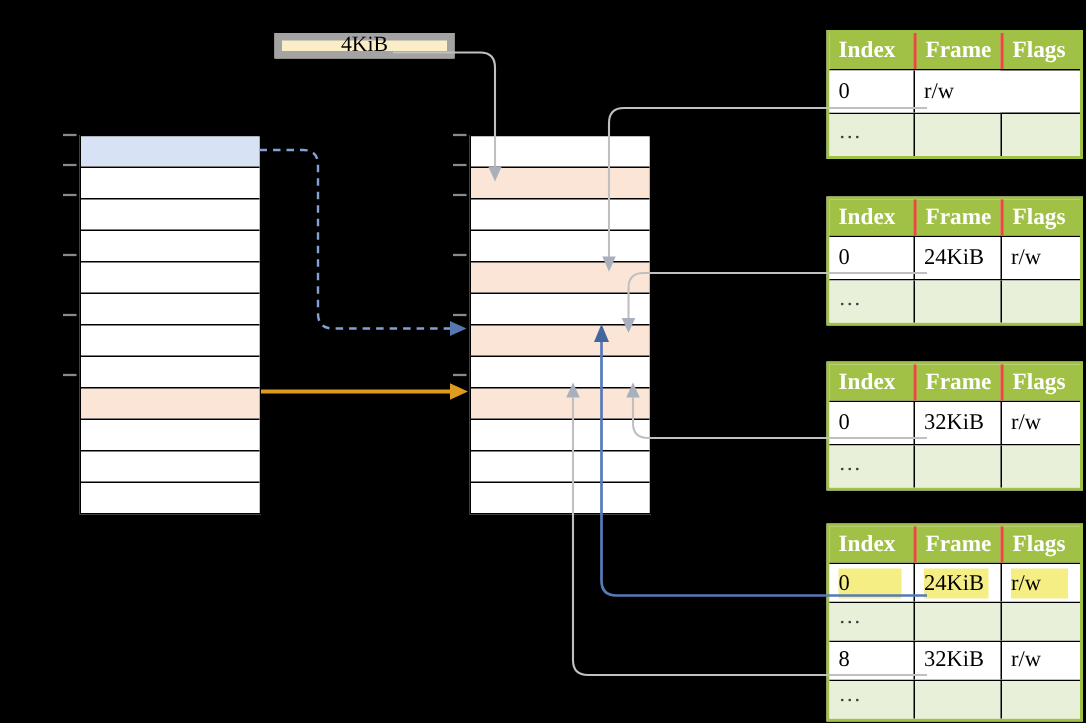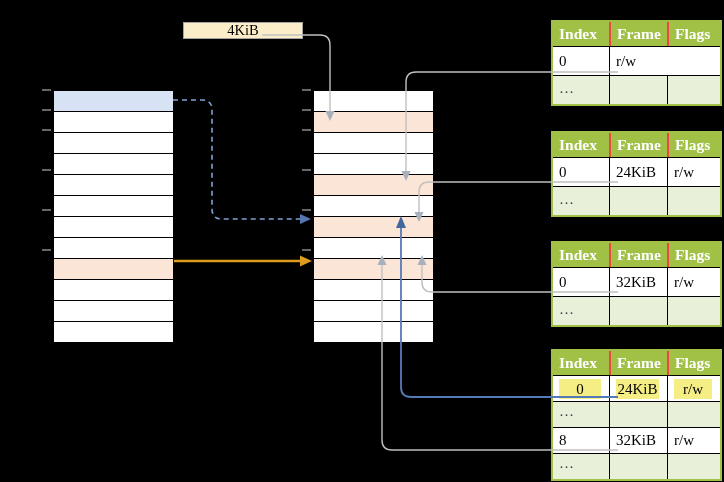--- a/index.html
+++ b/index.html
@@ -18,42 +18,42 @@
     --arrow_gold:#dd9c1e;
     --tick_gray:#8a8a8a;
   }
   html,body{margin:0;padding:0;background:#000;}
   body{font-family:"Liberation Serif", serif;}
   .stage{position:relative;width:724px;height:482px;background:#000;overflow:hidden;}
 
   
   .label4k{
     position:absolute;left:183px;top:22px;width:120px;height:17px;
-    background:var(--label_cream);border:1px solid #a3a3a3;box-sizing:border-box;
+    background:var(--label_cream);border:5px solid #a3a3a3;box-sizing:border-box;
     display:flex;align-items:center;justify-content:center;
     font-size:14.5px;color:#000;
   }
 
   
   .mcol{position:absolute;top:90px;width:119px;border:1px solid #000;background:#fff;box-sizing:content-box;}
   .mcol.left{left:53px;}
   .mcol.middle{left:313px;}
   .mrow{height:20px;border-top:1px solid #000;background:#fff;}
   .mcol .mrow:first-child{border-top:none;}
   .mrow.blue{background:var(--cell_blue);}
   .mrow.orange{background:var(--cell_orange);}
 
   
   .ptable{position:absolute;left:551px;width:167px;border:2px solid var(--table_header_green);background:#fff;}
   .t0{top:20px;}  .t1{top:131px;}  .t2{top:241px;}  .t3{top:349px;}
   .trow{display:grid;grid-template-columns:56px 58px 53px;height:28px;border-top:1px solid #000;}
   .trow.head{height:24px;border-top:none;}
   .t3 .trow{height:25px;}
   .t3 .trow.head{height:24px;}
-  .cell{display:flex;align-items:center;padding-left:6px;box-sizing:border-box;overflow:hidden;text-align:center;}
+  .cell{display:flex;align-items:center;padding-left:6px;box-sizing:border-box;overflow:hidden;}
   .hcell{background:var(--table_header_green);color:#fff;font-weight:bold;font-size:15.5px;border-left:2px solid #ef4444;}
   .trow.head .hcell:first-child{border-left:none;}
   .dcell{font-size:15px;color:#000;border-left:1px solid #000;}
   .trow .dcell:first-child{border-left:none;}
   .greenrow .dcell{background:var(--table_row_green);color:#404040;align-items:flex-end;padding-bottom:7px;}
   .whiterow .dcell{background:#fff;}
   .hl{display:inline-block;min-width:calc(100% - 8px);background:var(--highlight_yellow);height:20px;line-height:20px;}
 
   
   .overlay{position:absolute;left:0;top:0;width:724px;height:482px;pointer-events:none;}

